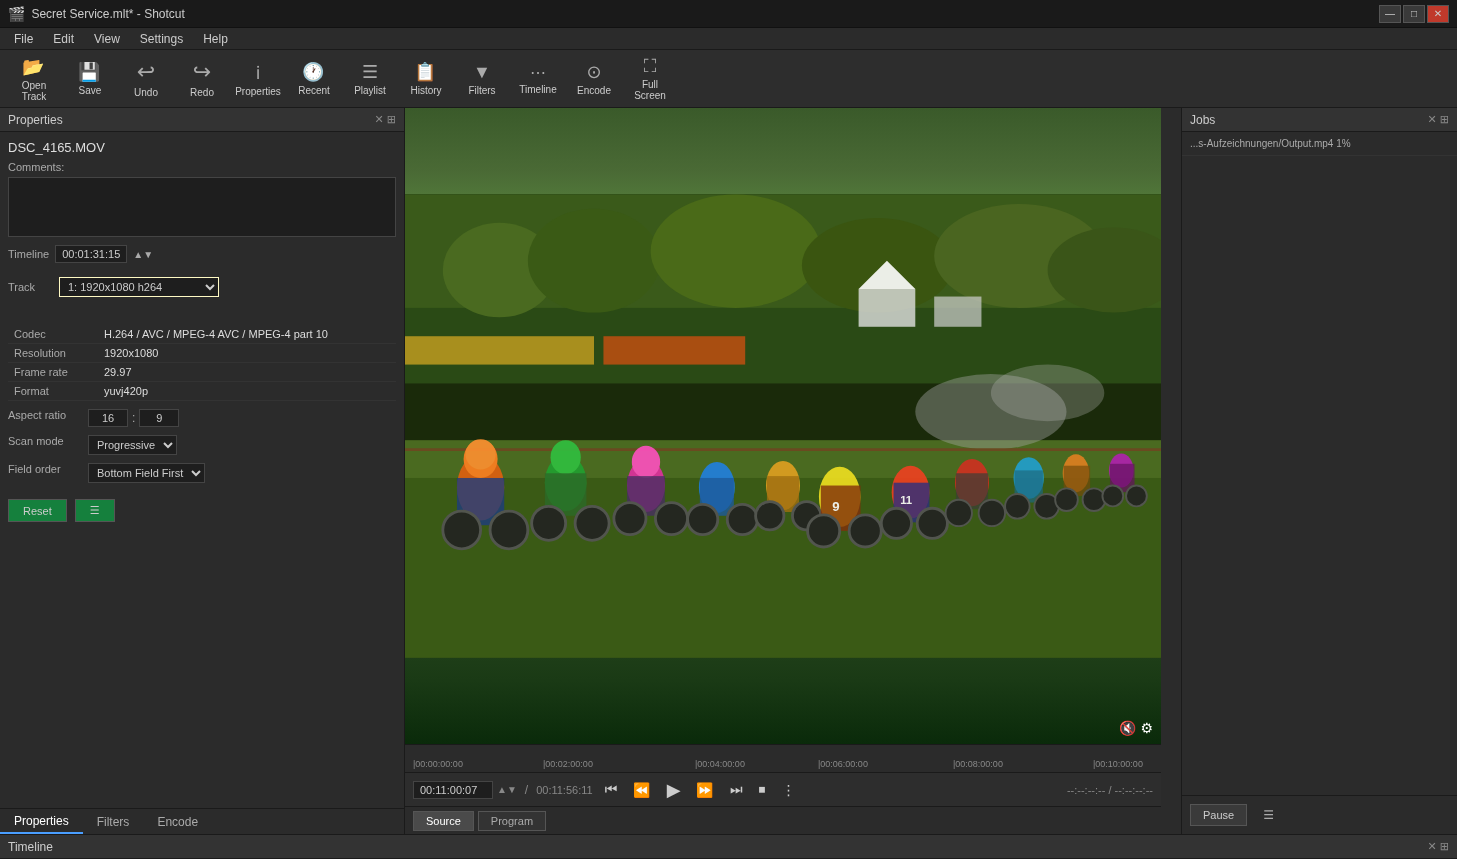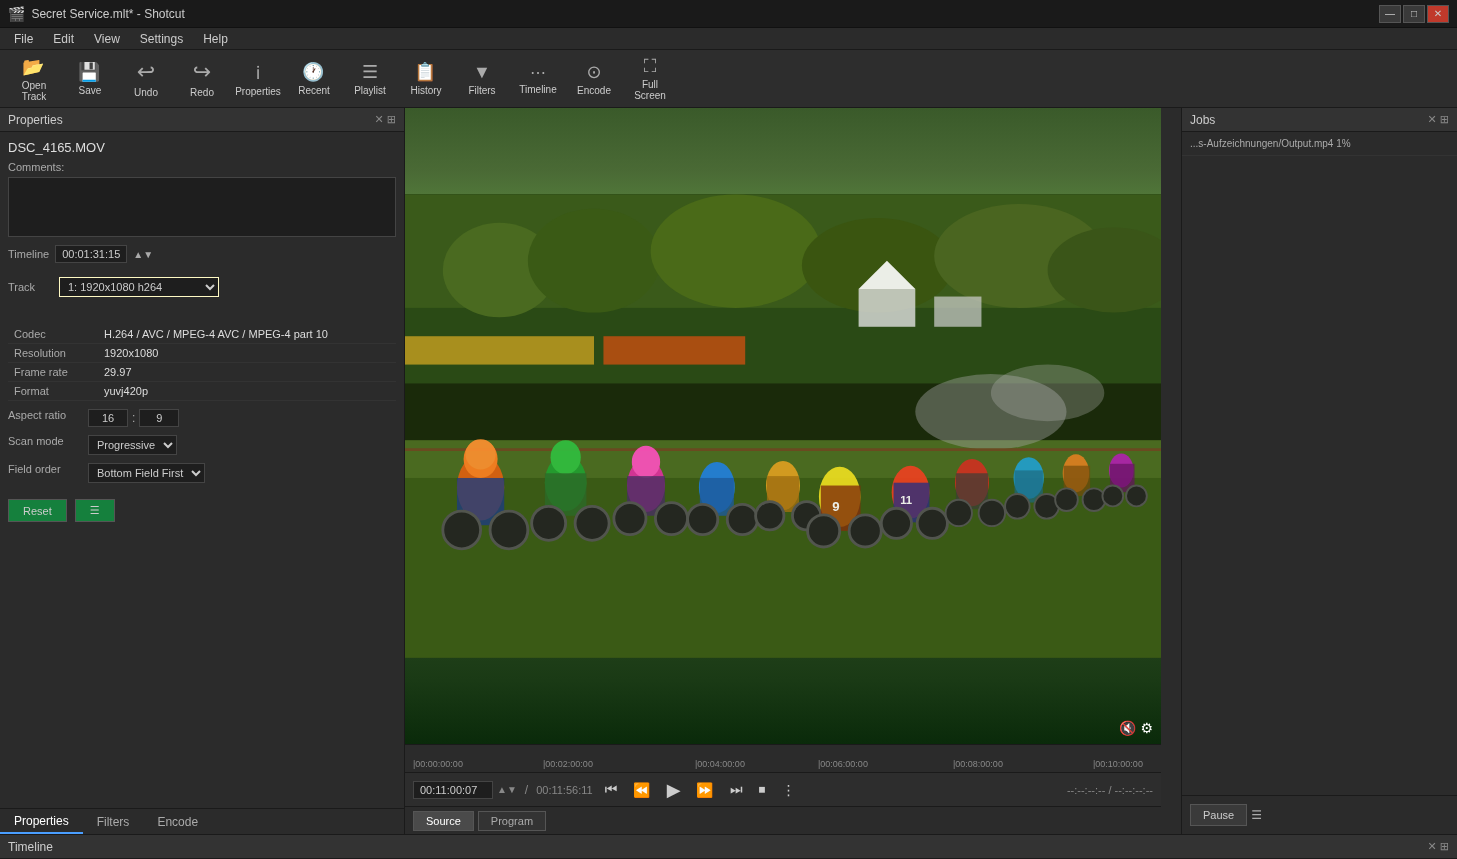--- a/index.html
+++ b/index.html
@@ -382,21 +382,21 @@
       font-size: 10px;
       color: #aaa;
       border-bottom: 1px solid #333;
     }
 
     #pause-bar {
       margin-top: auto;
       padding: 8px;
       display: flex;
       align-items: center;
-      gap: 4px;
+      gap: 16px;
       border-top: 1px solid #1a1a1a;
     }
     .pause-btn {
       background: #3a3a3a;
       border: 1px solid #555;
       color: #ccc;
       padding: 4px 12px;
       font-size: 11px;
       cursor: pointer;
     }

